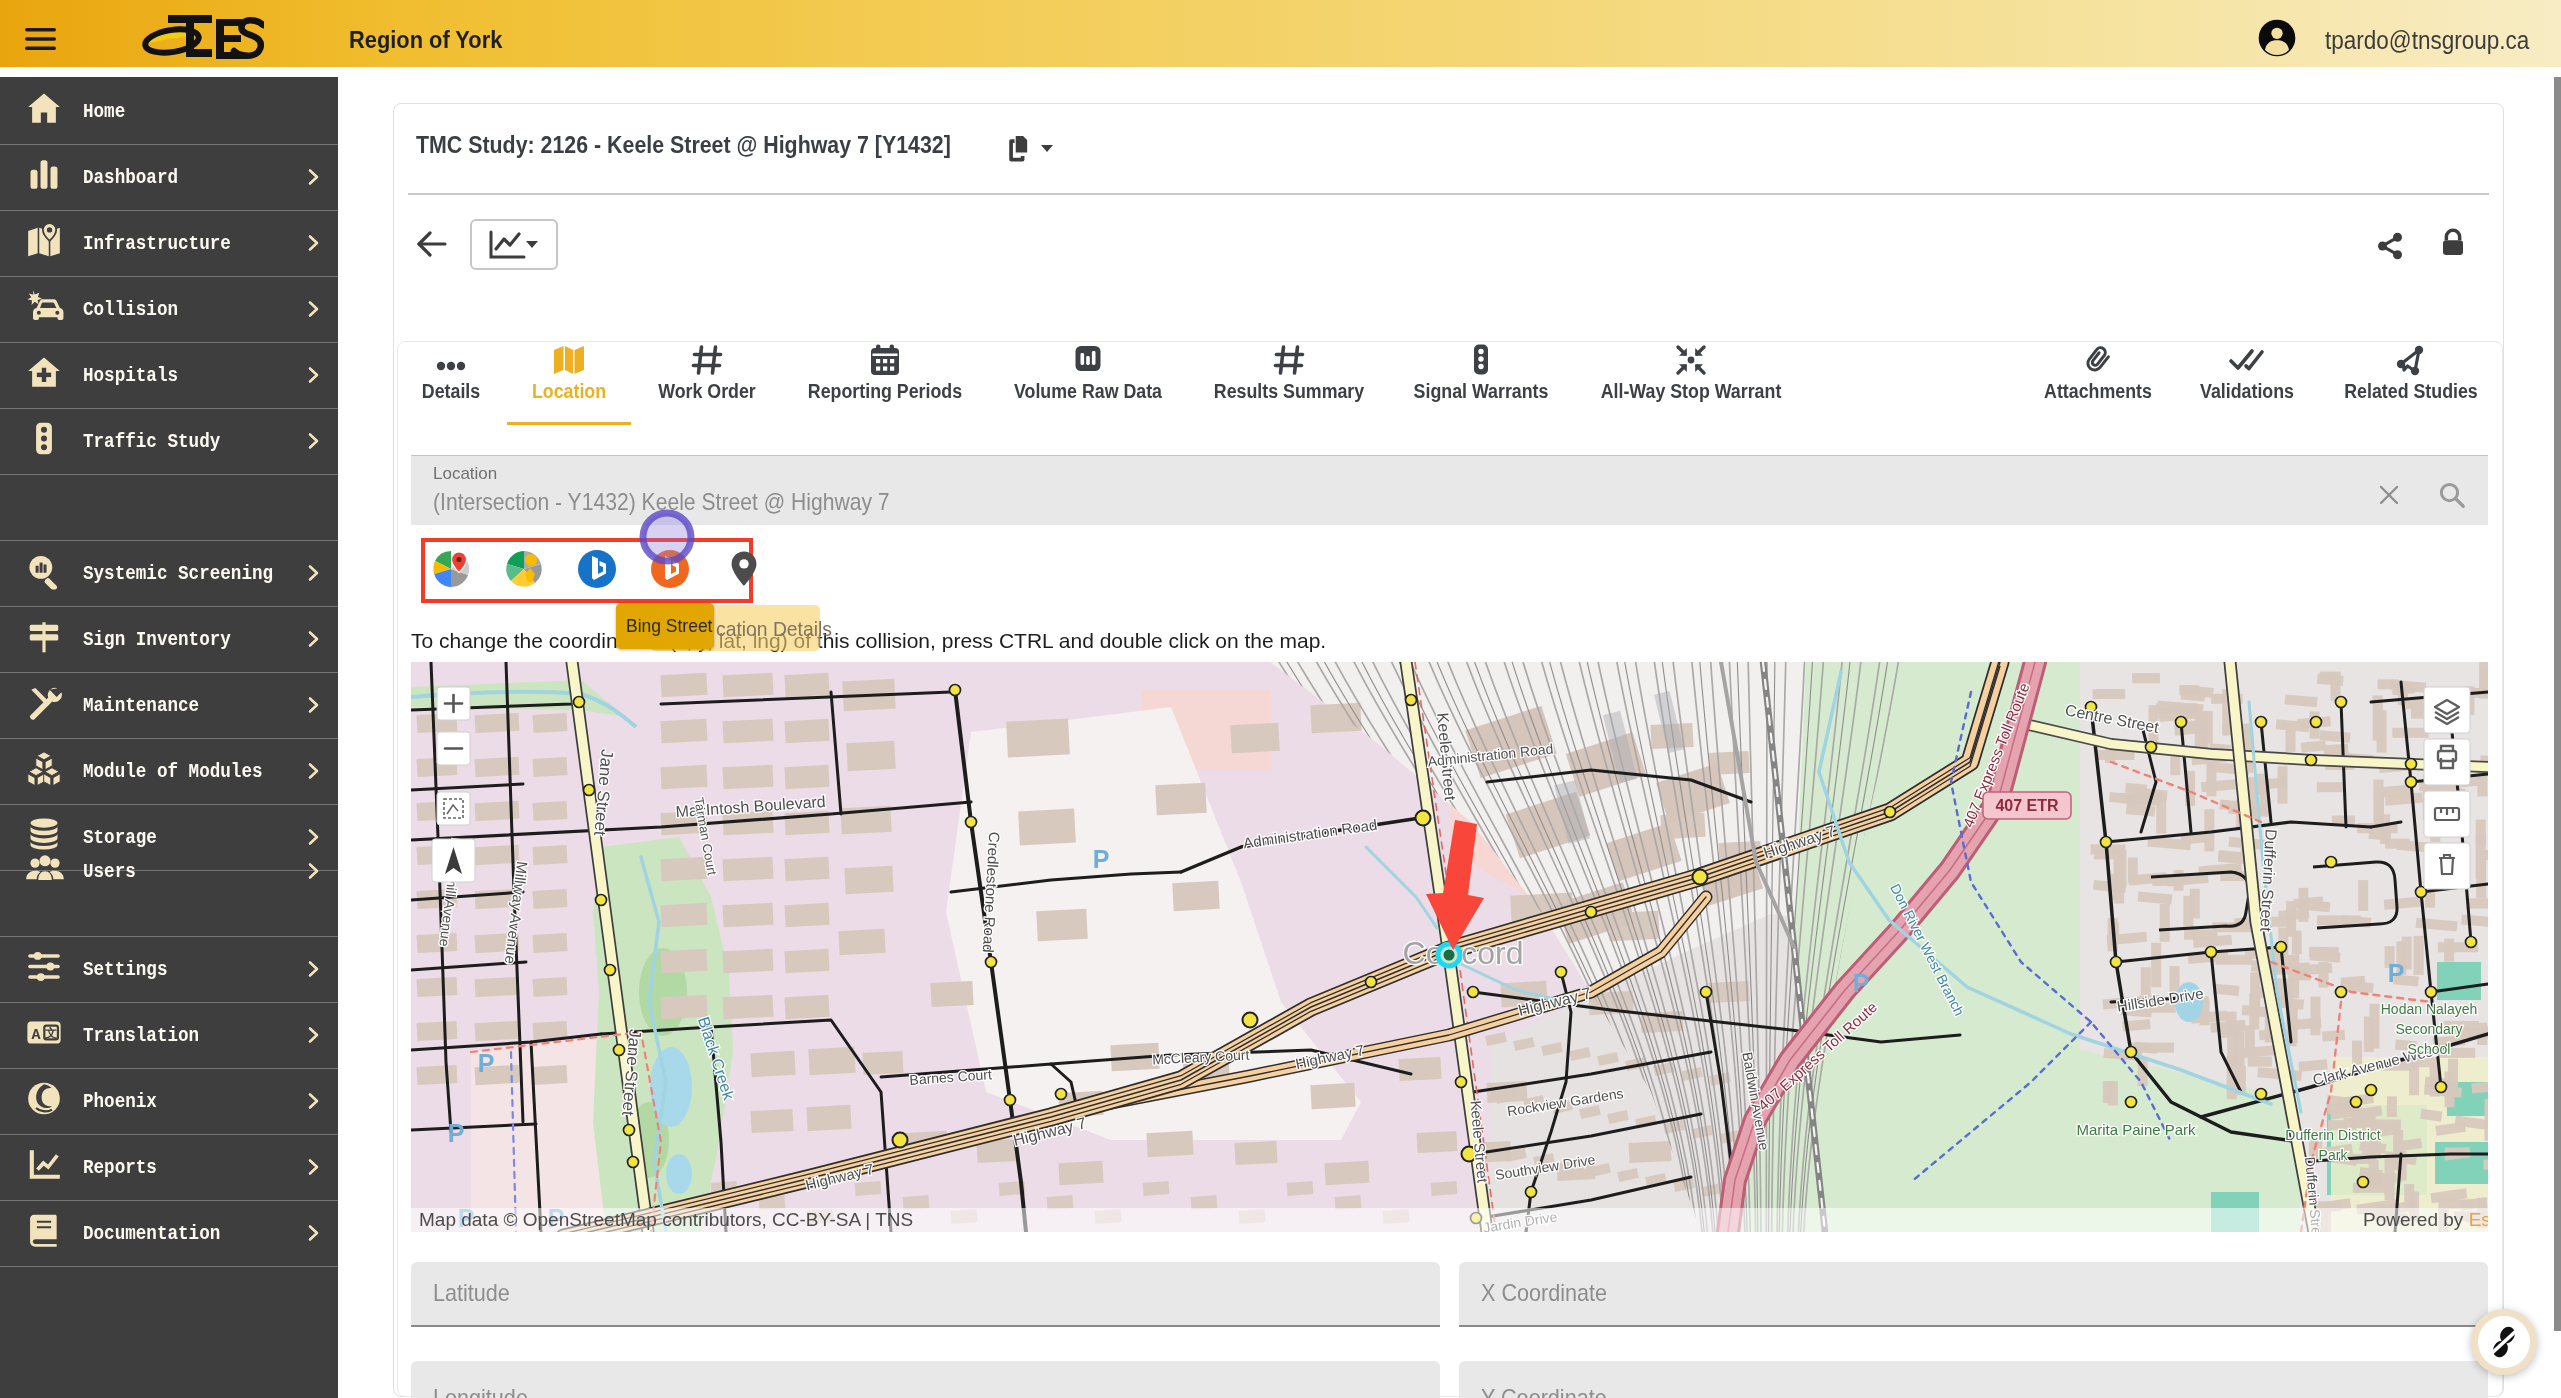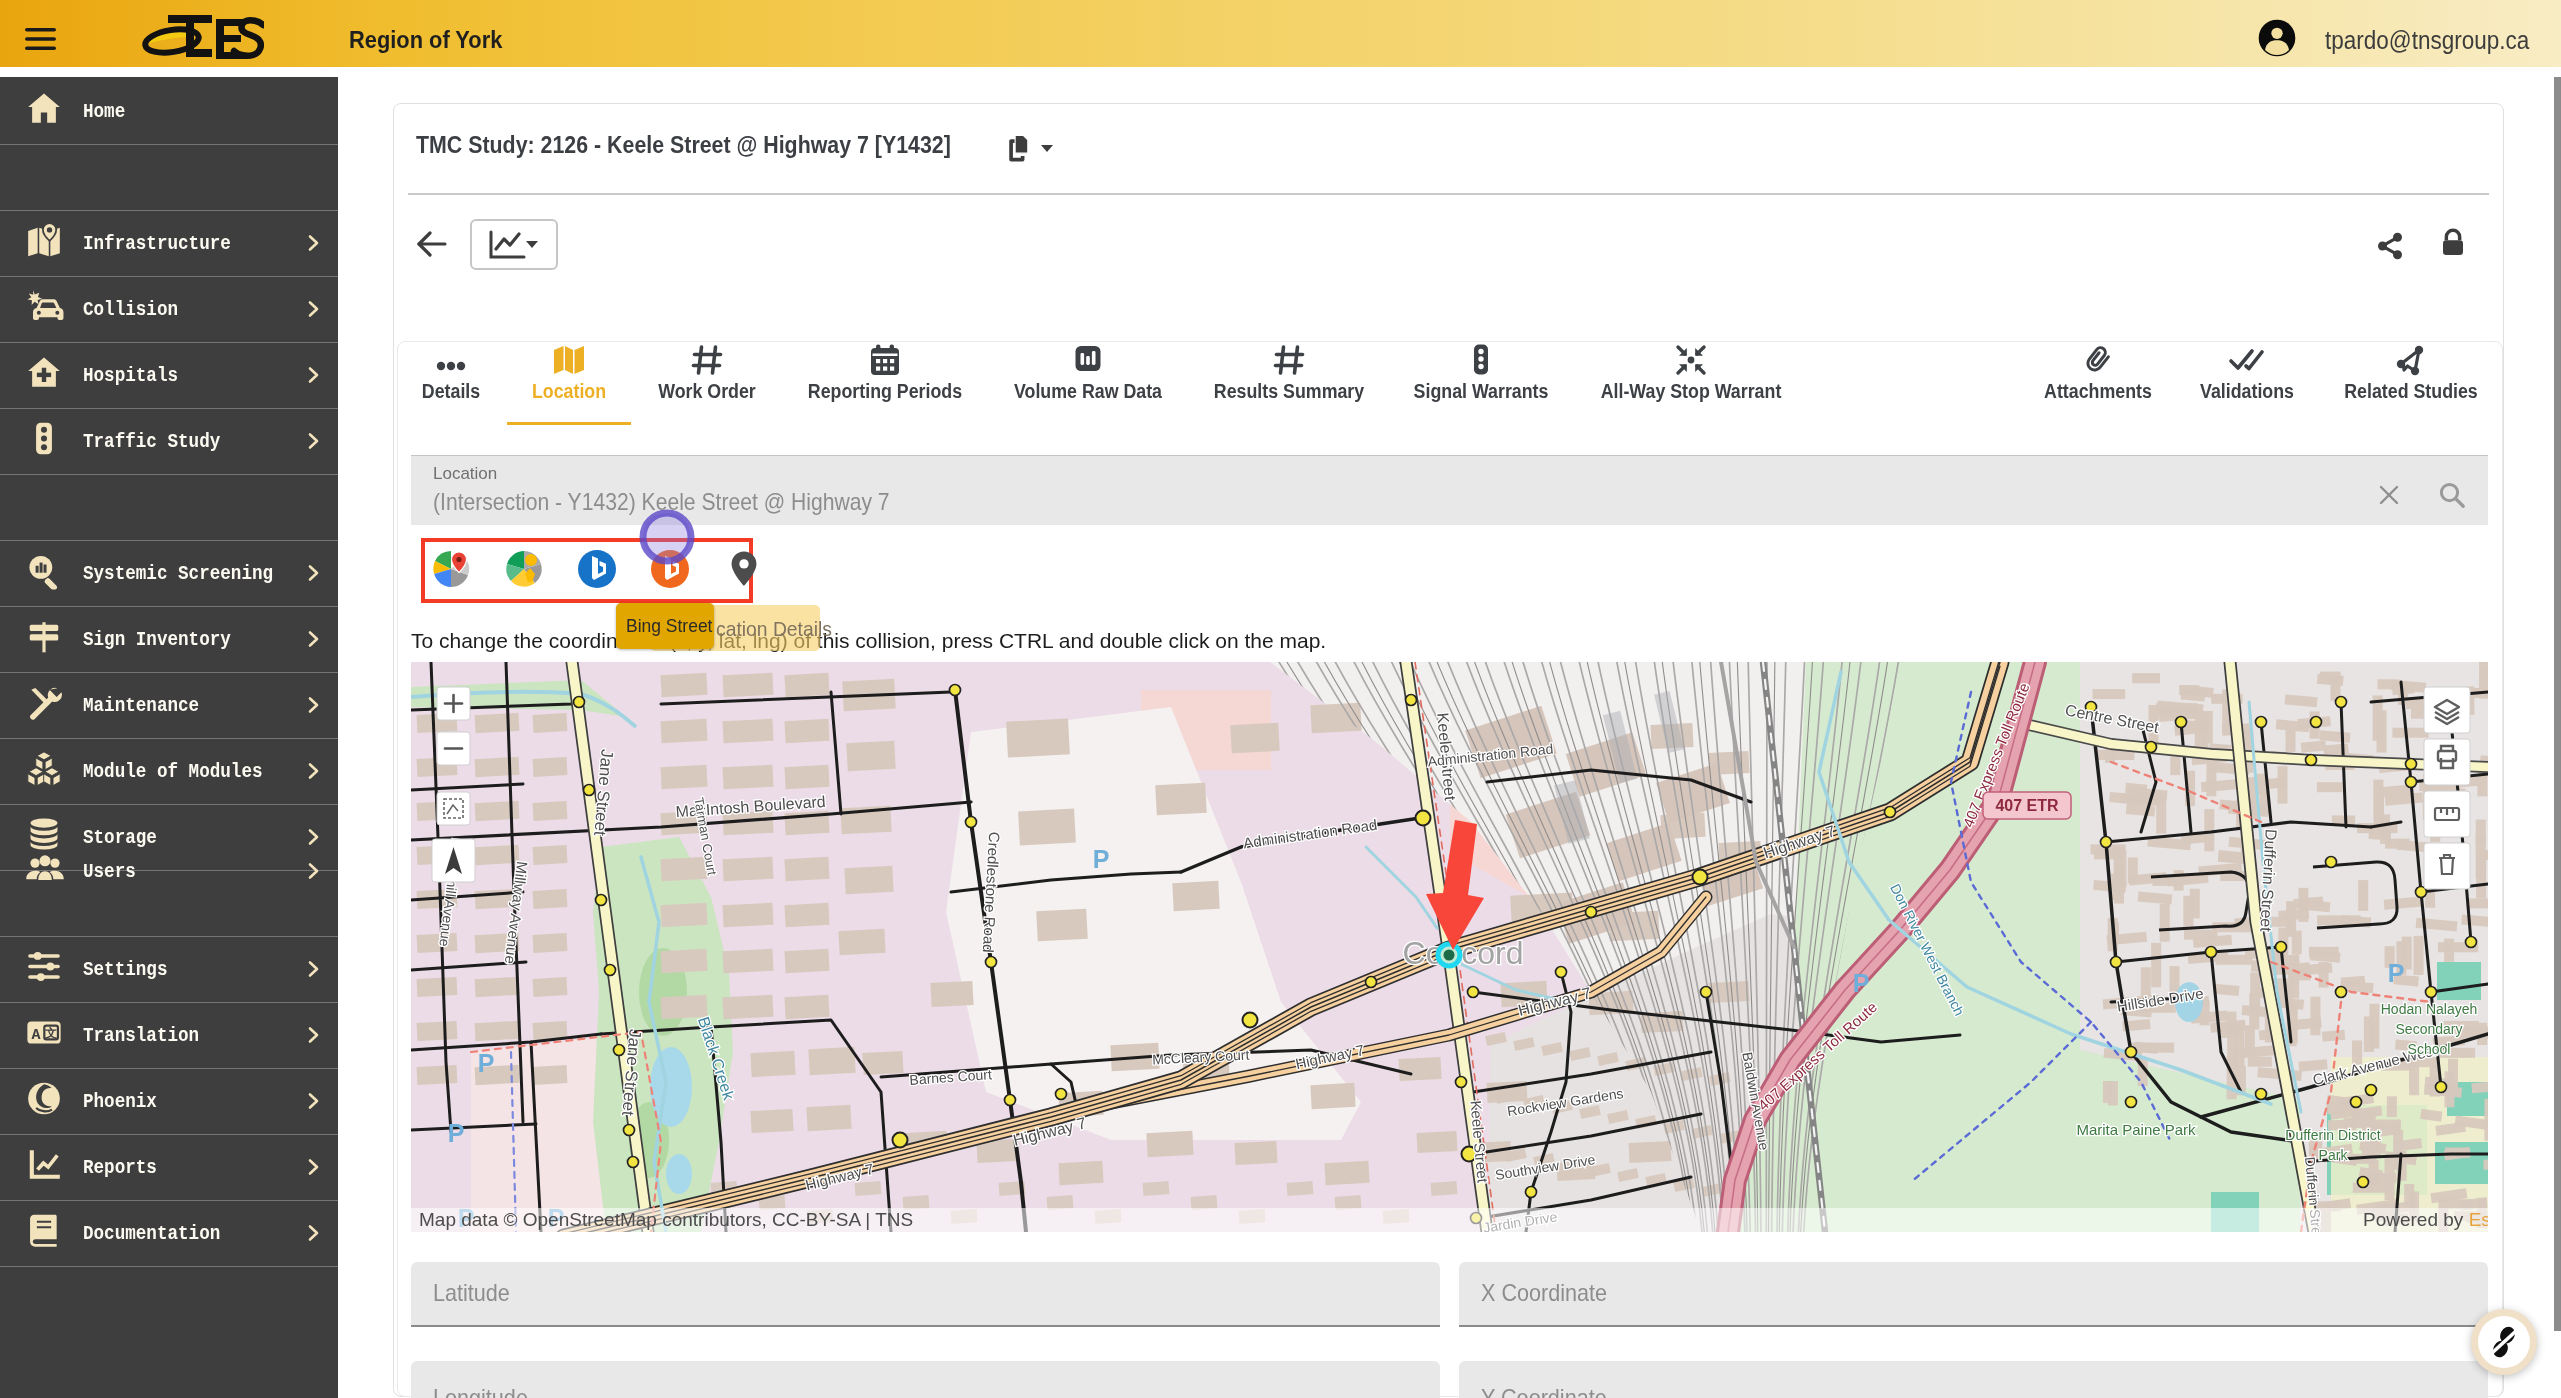--- a/index.html
+++ b/index.html
@@ -1031,20 +1031,31 @@
   <div class="abs" style="left:2325px;top:26px;font-size:25px;color:#3c3c3c;transform:scaleX(0.9);transform-origin:left center">tpardo@tnsgroup.ca</div>
 </div>
 <div id="sidebar">
 <div class="mitem" style="top:1px">
       <div class="micon"><svg width="38" height="38" viewBox="0 0 24 24">
           <path d="M12 2.5 L22 11 L19.5 11 L19.5 21 L14 21 L14 14.5 L10 14.5 L10 21 L4.5 21 L4.5 11 L2 11 Z" fill="#f2e3bd"></path>
         </svg></div>
       <div class="mlabel">Home</div>
     </div>
 <div class="msep" style="top:67px"></div>
+<div class="mitem" style="top:67px">
+      <div class="micon"><svg width="38" height="38" viewBox="0 0 24 24">
+          <rect x="3.5" y="9" width="4.4" height="12" rx="1.6" fill="#f2e3bd"></rect>
+          <rect x="9.8" y="3" width="4.4" height="18" rx="1.6" fill="#f2e3bd"></rect>
+          <rect x="16.1" y="7" width="4.4" height="14" rx="1.6" fill="#f2e3bd"></rect>
+        </svg></div>
+      <div class="mlabel">Dashboard</div>
+      <div class="mchev"><svg width="17" height="17" viewBox="0 0 17 17">
+          <path d="M5 2 L12 8.5 L5 15" fill="none" stroke="#f2e3bd" stroke-width="2.6" stroke-linecap="round" stroke-linejoin="round"></path>
+        </svg></div>
+    </div>
 <div class="msep" style="top:133px"></div>
 <div class="mitem" style="top:133px">
       <div class="micon"><svg width="38" height="38" viewBox="0 0 24 24">
           <path d="M2 6 L8 4 L8 20 L2 22 Z M9 4 L15 6 L15 22 L9 20 Z M16 6 L22 4 L22 20 L16 22 Z" fill="#f2e3bd"></path>
           <path d="M15.5 1 a4.2 4.2 0 0 1 4.2 4.2 c0 3.2-4.2 7-4.2 7 s-4.2-3.8-4.2-7 A4.2 4.2 0 0 1 15.5 1 Z" fill="#f2e3bd" stroke="#3e3e3e" stroke-width="1.1"></path>
           <circle cx="15.5" cy="5.3" r="1.7" fill="#3e3e3e"></circle>
         </svg></div>
       <div class="mlabel">Infrastructure</div>
       <div class="mchev"><svg width="17" height="17" viewBox="0 0 17 17">
           <path d="M5 2 L12 8.5 L5 15" fill="none" stroke="#f2e3bd" stroke-width="2.6" stroke-linecap="round" stroke-linejoin="round"></path>

